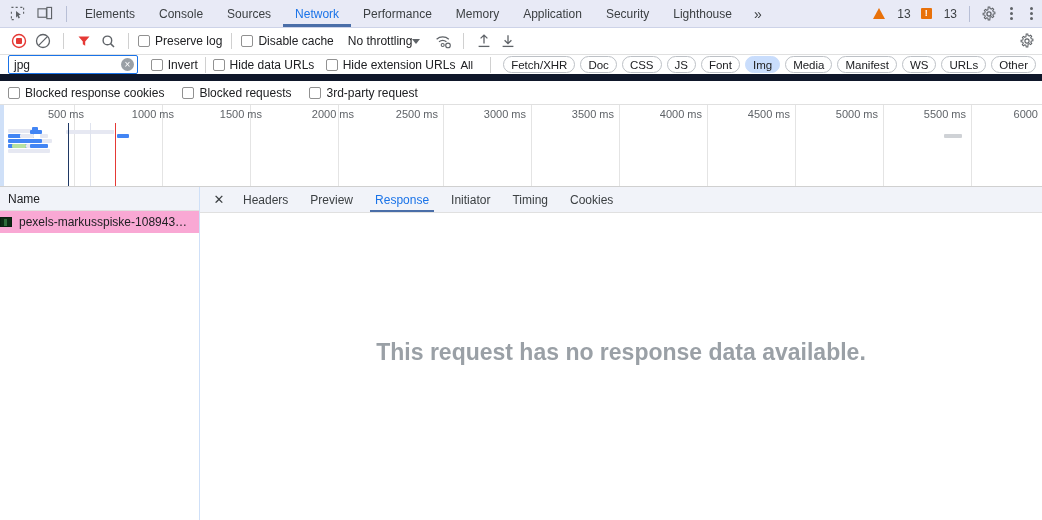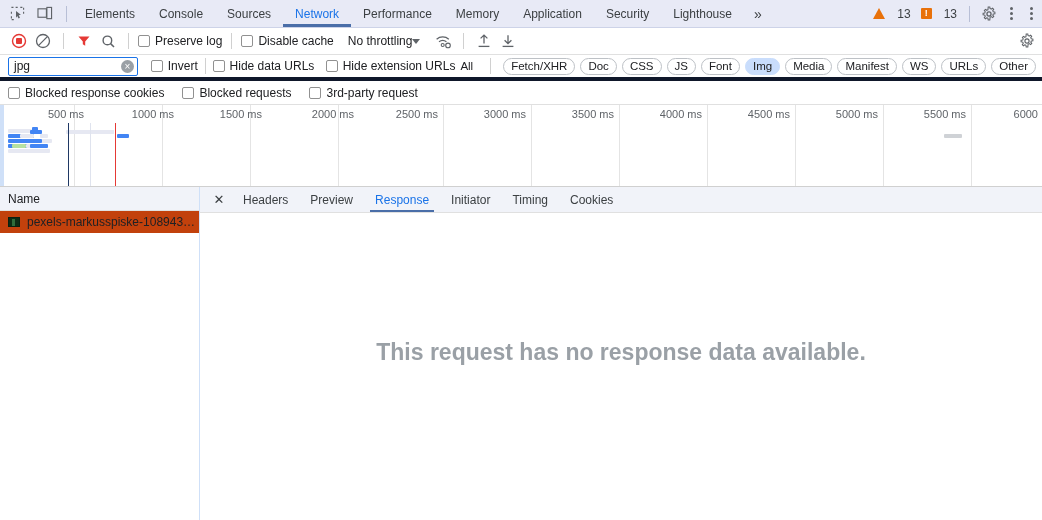--- a/index.html
+++ b/index.html
@@ -76,21 +76,21 @@
     width: 12px; height: 12px; border: 1px solid #919191;
     border-radius: 2px; background: #fff; display: inline-block;
   }
   .throttle { display: flex; align-items: center; font-size: 12px; color: #202124; white-space: nowrap; }
   .caret { width: 0; height: 0; border-left: 4px solid transparent; border-right: 4px solid transparent; border-top: 5px solid #5f6368; }
 
   
   .filterrow {
     height: 26px; min-height: 26px; background: #fff;
     display: flex; align-items: center; padding: 0 4px 0 8px;
-    border-bottom: 4px solid #0f172a; gap: 0;
+    border-bottom: 7px solid #0f172a; gap: 0;
   }
   .filterbox {
     width: 158px; height: 19px; border: 1px solid #1a73e8; border-radius: 2px;
     display: flex; align-items: center; padding: 0 3px 0 5px; background: #fff;
   }
   .filterbox .val { flex: 1; font-size: 12px; color: #202124; }
   .clearx {
     width: 13px; height: 13px; border-radius: 50%; background: #9aa0a6;
     color: #fff; font-size: 10px; line-height: 13px; text-align: center;
   }
@@ -140,22 +140,22 @@
   }
   .lhead {
     height: 24px; min-height: 24px; background: #f1f3f9;
     border-bottom: 1px solid #e0e0e0;
     display: flex; align-items: center; padding-left: 8px;
     font-size: 12px; color: #202124;
   }
   .rowlist { flex: 1; overflow: hidden; }
   .reqrow {
     height: 22px; display: flex; align-items: center;
-    padding-left: 8px; gap: 7px; font-size: 12px; color: #202124;
-    background: #c2410c;
+    gap: 7px; font-size: 12px; color: #202124;
+    background: #f9a8d4;
   }
   .thumb {
     width: 12px; height: 10px; background: #0d2b14;
     border: 1px solid #0a2010; display: inline-block; flex-shrink: 0;
     position: relative;
   }
   .thumb::after {
     content: ""; position: absolute; left: 3px; top: 1px;
     width: 3px; height: 7px; background: #2f6b3a;
   }

